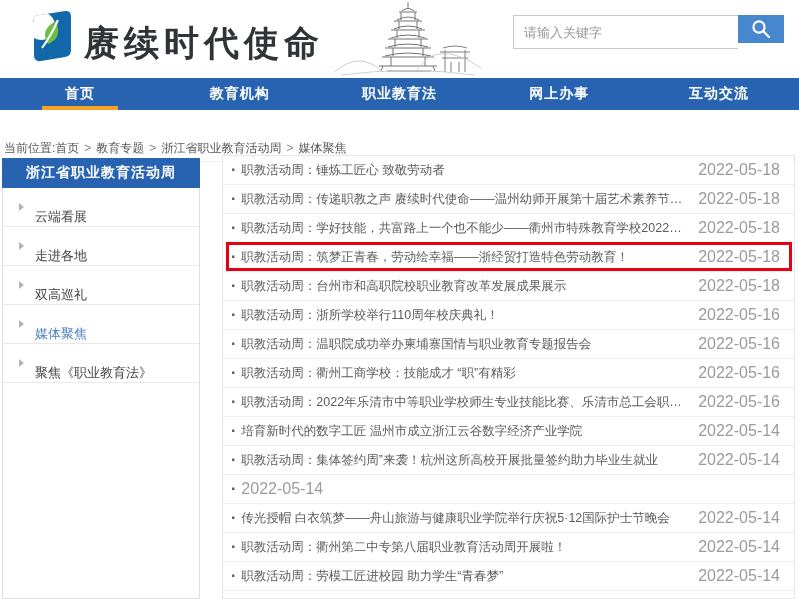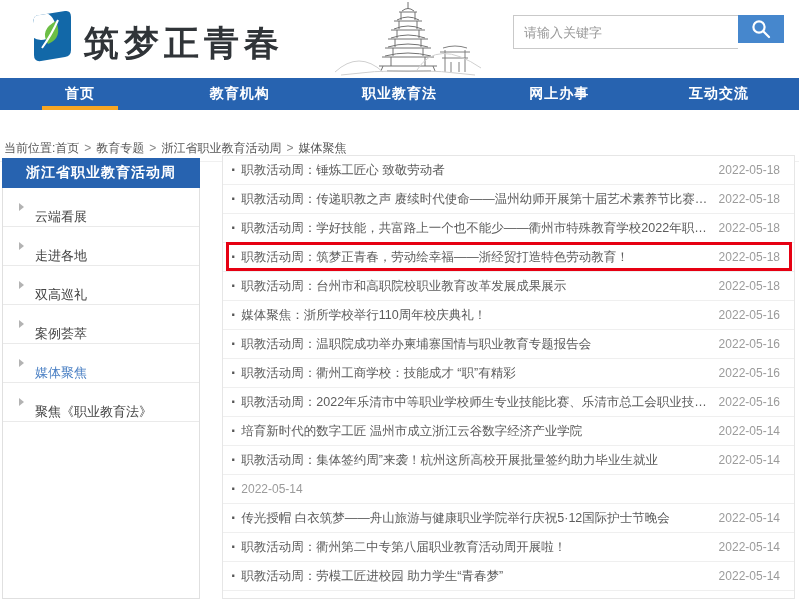--- a/index.html
+++ b/index.html
@@ -51,42 +51,42 @@
   .sidebar-item.active{color:var(--active-blue);}
 
   
   .main-list{position:absolute;left:222px;top:155px;width:573px;height:444px;
     border:1px solid #e6e6e6;background:#fff;overflow:hidden;}
   .news-row{position:relative;height:29px;display:flex;align-items:center;
     padding:0 14px 0 8px;border-bottom:1px solid #efefef;cursor:pointer;}
   .bullet{color:#555;margin-right:5px;font-weight:bold;line-height:1;}
   .news-title{flex:1;font-size:12.5px;color:#5b5b5b;white-space:nowrap;overflow:hidden;
     text-overflow:ellipsis;margin-right:6px;}
-  .news-date{font-size:12px;color:#9b9b9b;flex:0 0 auto;}
+  .news-date{font-size:16px;color:#9b9b9b;flex:0 0 auto;}
   .news-row.highlighted::after{content:"";position:absolute;left:3px;right:2px;top:-1px;bottom:0;
     border:3px solid var(--highlight-red);pointer-events:none;}
 </style>
 </head>
 <body>
 
 <div class="page">
 
   <div class="header">
     <svg class="logo" viewBox="0 0 46 52" width="46" height="52">
       <defs>
           <clipPath id="bk">
             <path d="M6 13 Q4 5 12 5 L37 1 Q43 0 43 7 L43 40 Q43 46 37 47 L13 51 Q6 52 6 45 Z"></path>
           </clipPath>
         </defs>
       <path fill="#1268a8" d="M6 13 Q4 5 12 5 L37 1 Q43 0 43 7 L43 40 Q43 46 37 47 L13 51 Q6 52 6 45 Z"></path>
       <circle cx="13" cy="16" r="14" fill="#ffffff" clip-path="url(#bk)"></circle>
       <path d="M20 34 Q11 20 28 11 Q35 28 20 34 Z" fill="#6cbe45" clip-path="url(#bk)"></path>
       <path d="M14 38 Q24 24 30 10" stroke="#ffffff" stroke-width="2" fill="none" clip-path="url(#bk)"></path>
     </svg>
-    <div class="site-title">筑梦正青春</div>
+    <div class="site-title">赓续时代使命</div>
 
     <svg class="pagoda" viewBox="0 0 150 78" width="150" height="78">
       <g stroke="#5a5a5a" stroke-width="1" fill="none">
         <line x1="75" y1="2" x2="75" y2="9"></line>
         <path d="M69 11 Q75 6 81 11 M66 12 H84"></path>
         <path d="M64 20 Q75 14 86 20 M61 21 H89 M68 12 V20 M82 12 V20"></path>
         <path d="M61 29 Q75 23 89 29 M58 30 H92 M66 21 V29 M84 21 V29"></path>
         <path d="M58 38 Q75 32 92 38 M55 39 H95 M64 30 V38 M86 30 V38"></path>
         <path d="M55 47 Q75 41 95 47 M52 48 H98 M62 39 V47 M88 39 V47"></path>
         <path d="M52 56 Q75 50 98 56 M49 57 H101 M60 48 V56 M90 48 V56"></path>
@@ -132,24 +132,20 @@
           <span>云端看展</span>
         </div>
         <div class="sidebar-item">
           <span class="caret"></span>
           <span>走进各地</span>
         </div>
         <div class="sidebar-item">
           <span class="caret"></span>
           <span>双高巡礼</span>
         </div>
-        <div class="sidebar-item">
-          <span class="caret"></span>
-          <span>案例荟萃</span>
-        </div>
         <div class="sidebar-item active">
           <span class="caret"></span>
           <span>媒体聚焦</span>
         </div>
         <div class="sidebar-item">
           <span class="caret"></span>
           <span>聚焦《职业教育法》</span>
         </div>
       </div>
   </div>
@@ -175,21 +171,21 @@
         <span class="news-title">职教活动周：筑梦正青春，劳动绘幸福——浙经贸打造特色劳动教育！</span>
         <span class="news-date">2022-05-18</span>
       </div>
       <div class="news-row">
         <span class="bullet">·</span>
         <span class="news-title">职教活动周：台州市和高职院校职业教育改革发展成果展示</span>
         <span class="news-date">2022-05-18</span>
       </div>
       <div class="news-row">
         <span class="bullet">·</span>
-        <span class="news-title">媒体聚焦：浙所学校举行110周年校庆典礼！</span>
+        <span class="news-title">职教活动周：浙所学校举行110周年校庆典礼！</span>
         <span class="news-date">2022-05-16</span>
       </div>
       <div class="news-row">
         <span class="bullet">·</span>
         <span class="news-title">职教活动周：温职院成功举办柬埔寨国情与职业教育专题报告会</span>
         <span class="news-date">2022-05-16</span>
       </div>
       <div class="news-row">
         <span class="bullet">·</span>
         <span class="news-title">职教活动周：衢州工商学校：技能成才 “职”有精彩</span>

